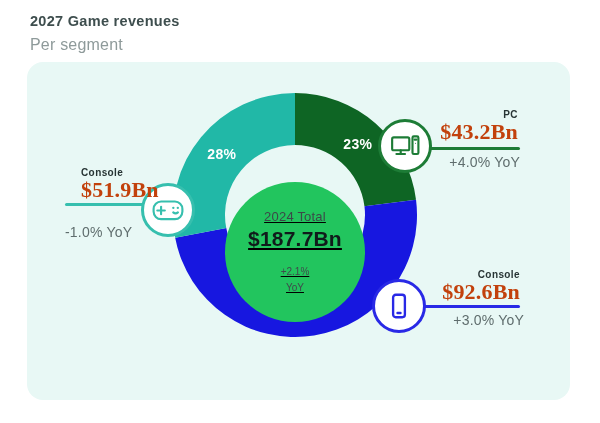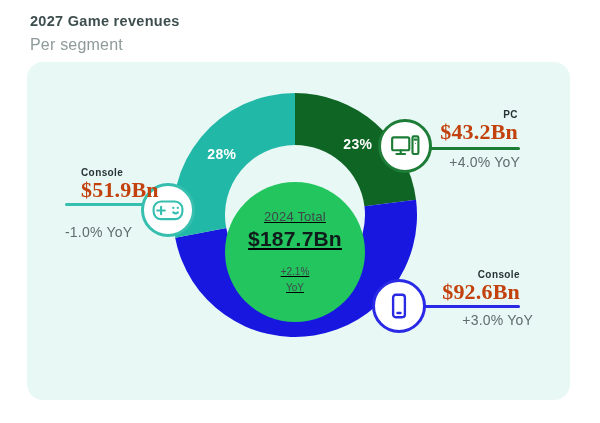--- a/index.html
+++ b/index.html
@@ -91,21 +91,21 @@
   <div class="bubble" style="left: 345px; top: 217px; border-color: rgb(41, 41, 230); color: rgb(41, 41, 230);">
     <svg viewBox="0 0 28 28" width="30" height="30" fill="none" stroke="currentColor" stroke-width="2.2" stroke-linecap="round" stroke-linejoin="round">
       <rect x="8.5" y="3.5" width="11" height="21" rx="2.5"></rect>
       <path d="M12.6 20.5 h2.8"></path>
     </svg>
   </div>
   <div class="callout-text right" style="right:50px;top:206px;">
     <div class="c-label">Console</div>
     <div class="c-value">$92.6Bn</div>
   </div>
-  <div class="c-yoy" style="right:37px;top:250px;">+3.0% YoY</div>
+  <div class="c-yoy" style="right:46px;top:250px;">+3.0% YoY</div>
 
   <div class="callout-line" style="left: 38px; top: 141px; width: 82px; background: rgb(54, 191, 174);"></div>
   <div class="bubble" style="left: 114px; top: 121px; border-color: rgb(54, 191, 174); color: rgb(54, 191, 174);">
     <svg viewBox="0 0 30 24" width="32" height="26" fill="none" stroke="currentColor" stroke-width="2" stroke-linecap="round" stroke-linejoin="round">
       <rect x="1.5" y="4" width="27" height="16.5" rx="7"></rect>
       <path d="M8.5 9 v7"></path>
       <path d="M5 12.5 h7"></path>
       <circle cx="20" cy="10" r="1.1" fill="currentColor" stroke="none"></circle>
       <circle cx="24.2" cy="10" r="1.1" fill="currentColor" stroke="none"></circle>
       <path d="M19.9 14.2 q2.2 1.9 4.4 0"></path>

